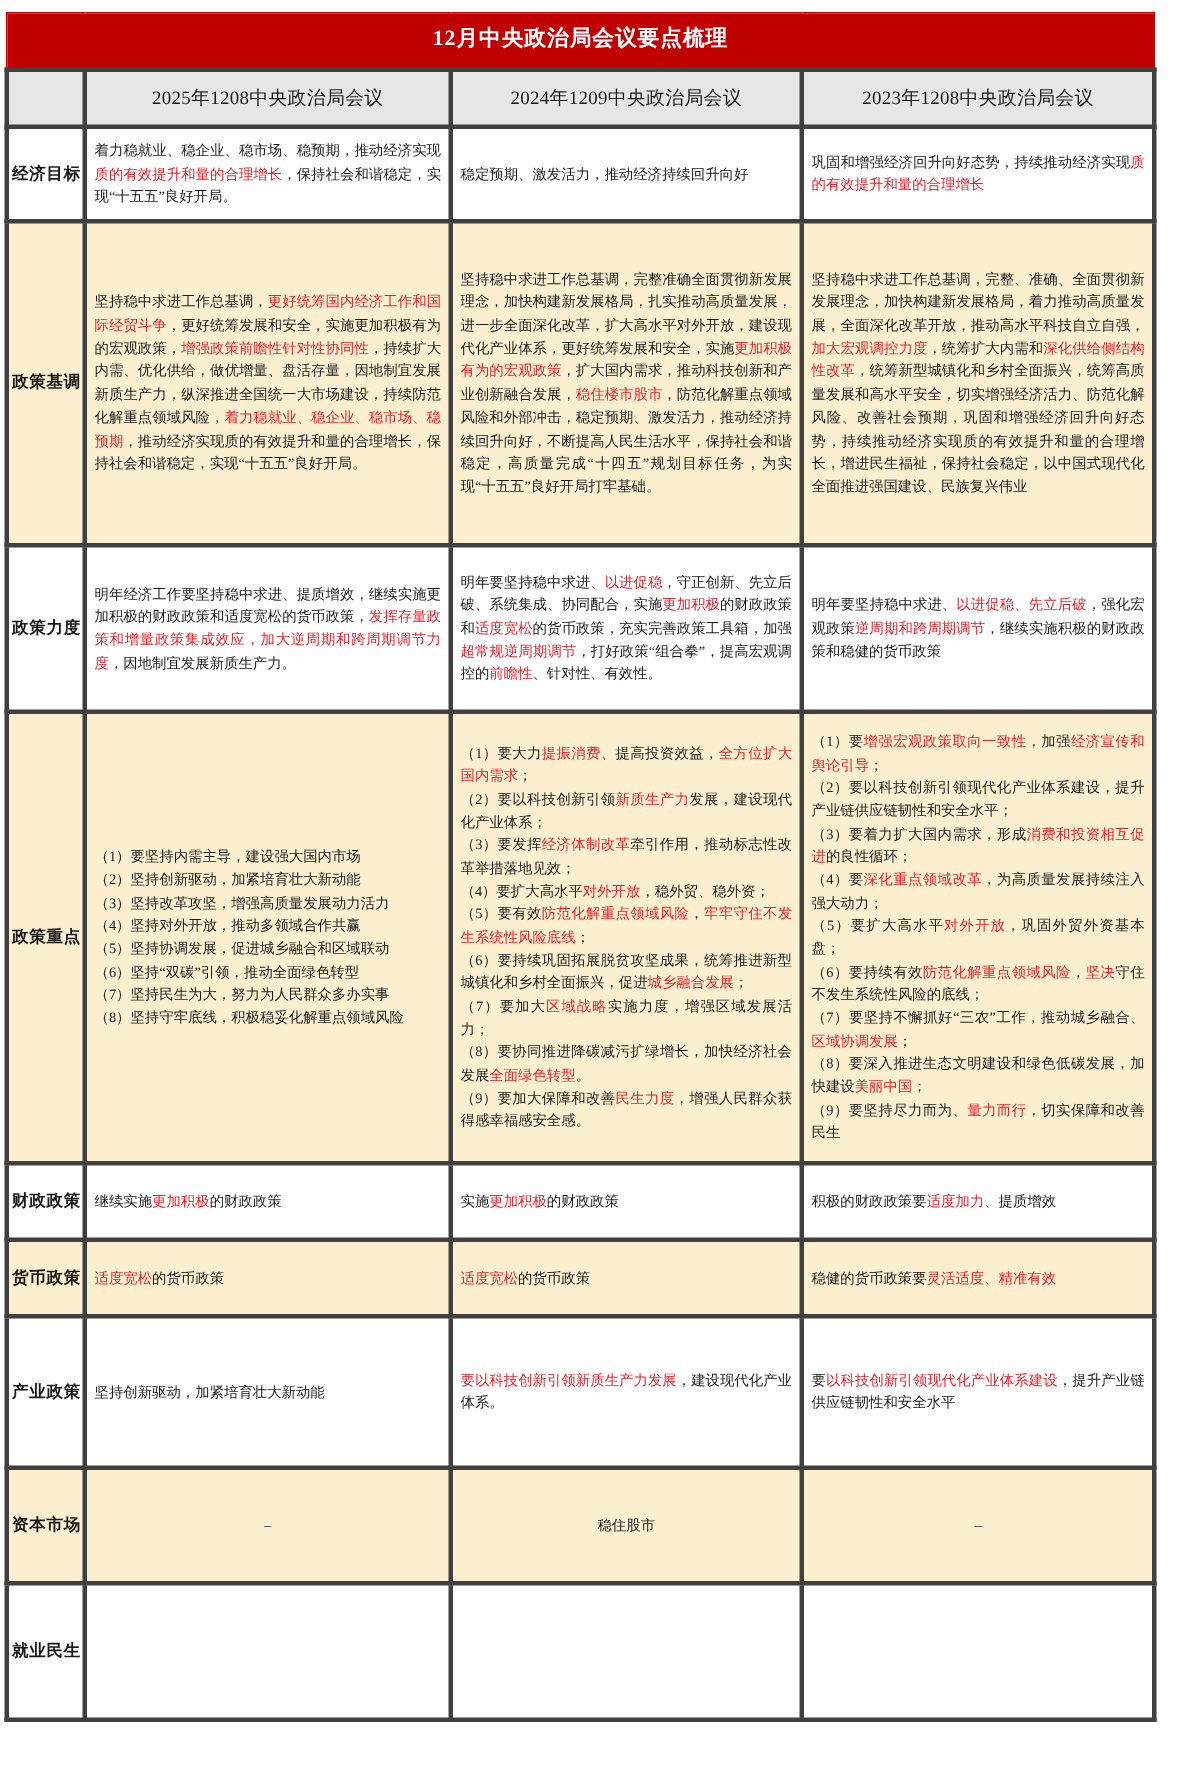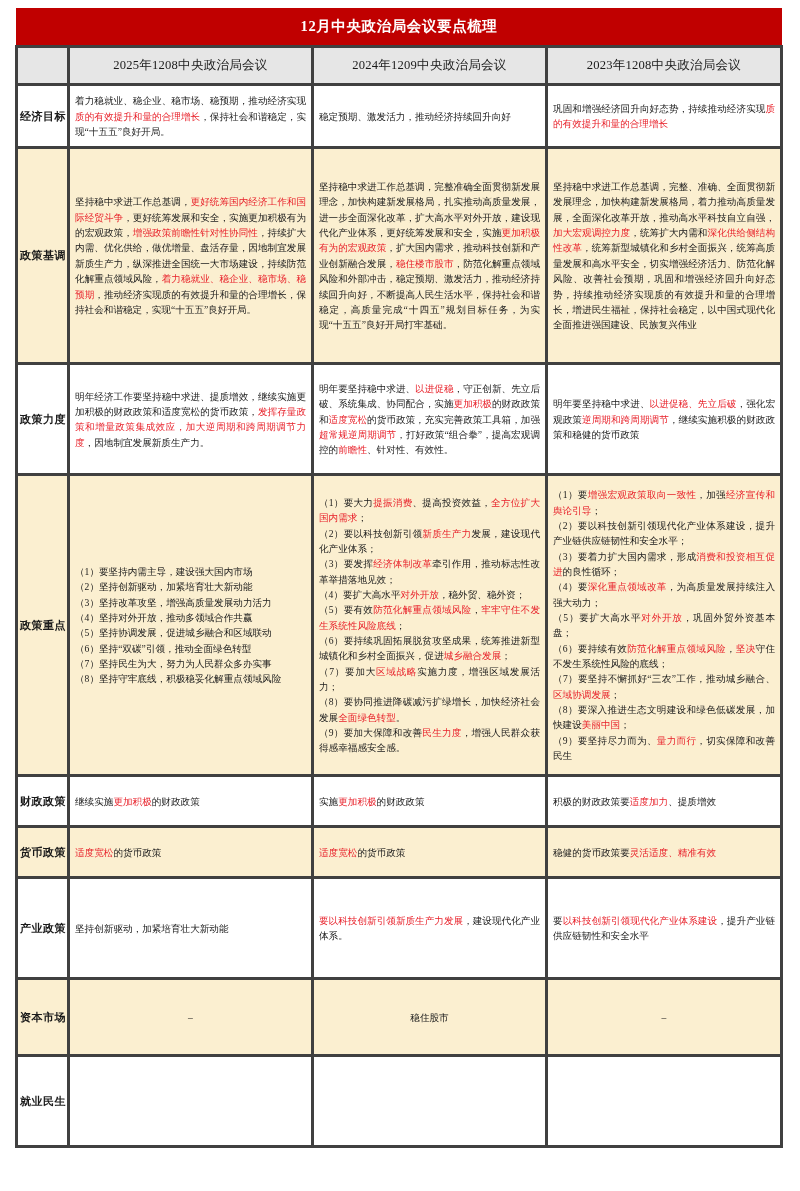--- a/index.html
+++ b/index.html
@@ -13,21 +13,21 @@
     font-family: "Liberation Serif", "DejaVu Serif", serif;
     color: #1a1a1a;
     overflow: hidden;
   }
   #page {
     position: relative;
     width: 800px;
     height: 1191px;
     background: #ffffff;
     box-sizing: border-box;
-    padding: 8px 18px 0 15px;
+    padding: 8px 18px 0 3px;
   }
   table.matrix {
     width: 765px;
     border-collapse: collapse;
     table-layout: fixed;
     font-size: 9.6px;
     line-height: 1.55;
   }
   table.matrix col.c-label { width: 52px; }
   table.matrix col.c-y2025 { width: 244px; }

